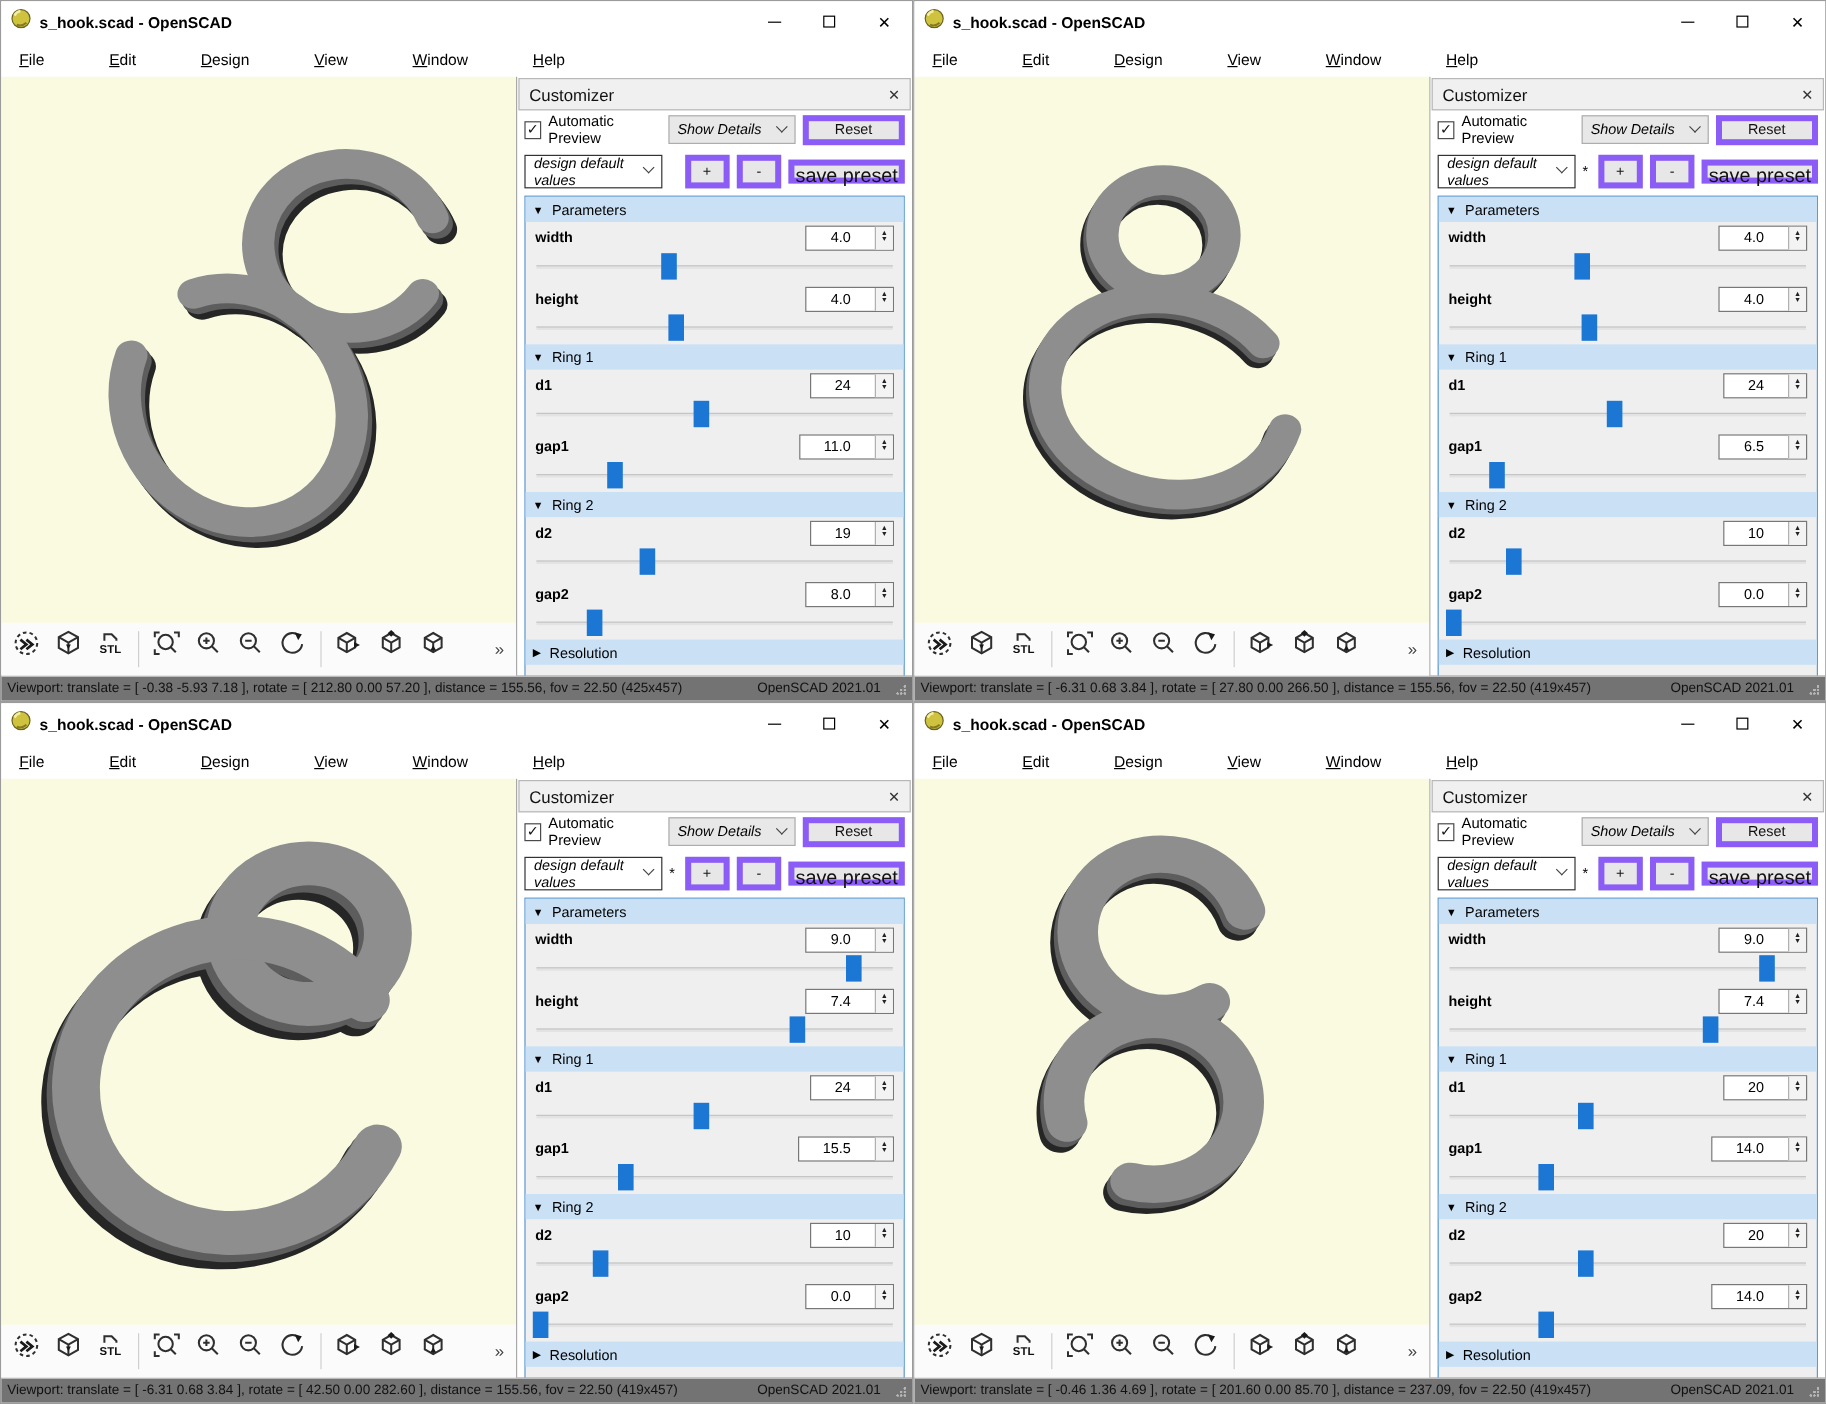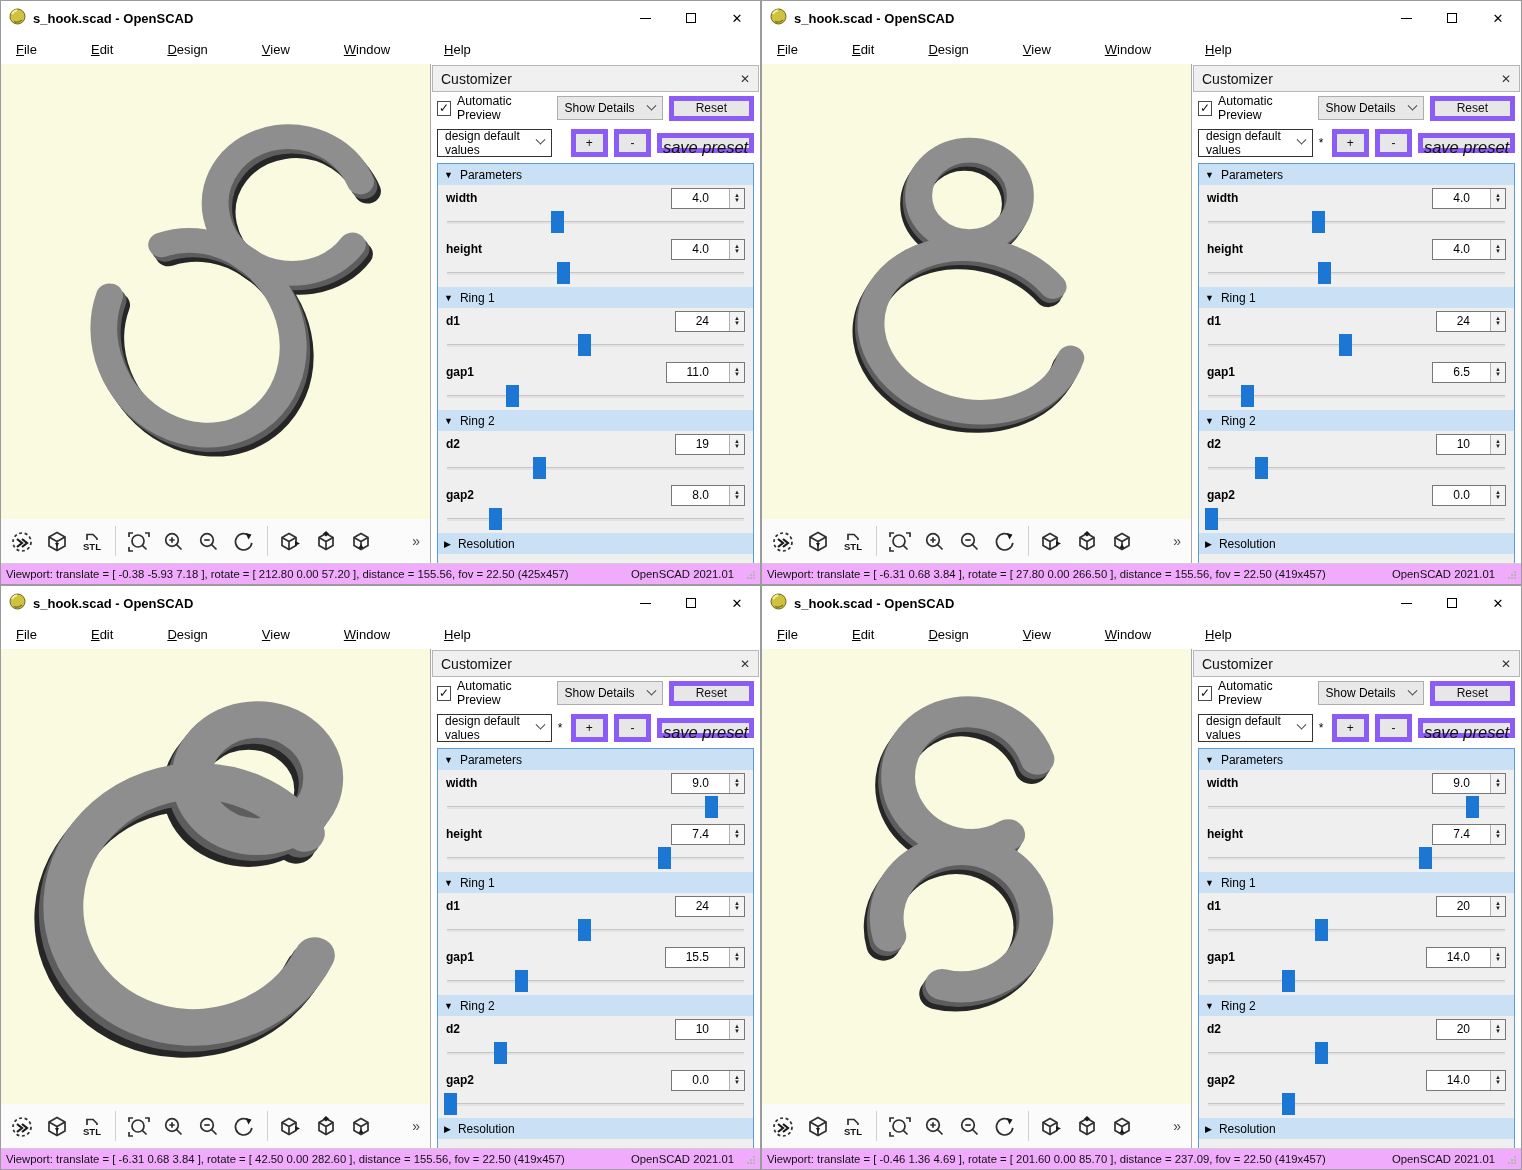--- a/index.html
+++ b/index.html
@@ -21,59 +21,59 @@
   .menu-item u { text-decoration:underline; }
 
   
   .content { flex:1; display:flex; min-height:0; }
   .viewport { flex:1; min-width:0; display:flex; flex-direction:column; position:relative; }
   .canvas { flex:1; background:#fafae1; position:relative; overflow:hidden; }
   .canvas svg.shape { position:absolute; left:0; top:0; width:100%; height:100%; }
 
   
   .toolbar { height:44px; flex:none; display:flex; align-items:center; padding:0 5px; gap:3px; background:#fbfbfb; }
-  .tbtn { width:32px; height:34px; display:flex; align-items:flex-end; justify-content:center; }
+  .tbtn { width:32px; height:34px; display:flex; align-items:flex-start; justify-content:center; }
   .tsep { width:1px; height:30px; background:#cfcfcf; margin:0 4px; }
   .toverflow { margin-left:auto; margin-right:6px; color:#444; font-size:14px; letter-spacing:-1px; }
 
   
   .customizer { width:330px; flex:none; border-left:1px solid #a8a8a8; background:#fff; display:flex; flex-direction:column; }
   .cust-header { height:27px; flex:none; margin:1px 1px 0 1px; background:#f0f0f0; border:1px solid #b7b7b7; display:flex; align-items:center; justify-content:space-between; padding:0 8px; font-size:14px; color:#111; }
   .cust-close { font-size:12px; color:#333; }
   .cust-row1 { height:32px; flex:none; display:flex; align-items:center; gap:6px; padding:0 6px; }
   .checkbox { width:15px; height:15px; border:1px solid #4a4a4a; background:#fff; display:flex; align-items:center; justify-content:center; font-size:12px; color:#111; line-height:1; }
   .cb-label { font-size:12.3px; }
-  .combo { display:flex; align-items:center; justify-content:space-between; padding:0 7px; font-size:12px; }
+  .combo { display:flex; align-items:center; justify-content:space-between; padding:0 7px; font-size:12px;font-style:italic; }
   .combo-gray { width:114px; height:24px; background:#e8e8e8; border:1px solid #adadad; }
   .combo-white { width:132px; height:28px; background:#fff; border:1px solid #323232; }
   .chev { width:7px; height:7px; border-right:1.4px solid #444; border-bottom:1.4px solid #444; transform:rotate(45deg) translate(-2px,-2px); flex:none; }
   .btn { background:#e7e7e7; border:5px solid #8b5cf6; font-size:12px; color:#111; font-family:"Liberation Sans",sans-serif; }
   .btn-reset { margin-left:auto; width:92px; height:25px; }
   .cust-row2 { height:37px; flex:none; display:flex; align-items:center; gap:6px; padding:0 6px; }
   .star { width:8px; font-size:12px; }
   .btn-pm { width:42px; height:28px; }
-  .btn-save { width:112px; height:20px; font-size:16.5px; margin-left:auto;font-style:italic; }
+  .btn-save { width:112px; height:20px; font-size:16.5px; margin-left:auto; }
 
   .sections { margin:2px 6px 0 6px; border:1px solid #5b9bd5; background:#efefef; flex:none; }
   .sec-header { height:21px; background:#c9e0f5; display:flex; align-items:center; gap:7px; padding-left:6px; font-size:12px; color:#000; }
   .sec-header .tri { font-size:9px; color:#000; }
   .param { padding:0 8px; }
   .p-row { height:26px; display:flex; align-items:center; justify-content:space-between; }
   .p-name { font-weight:bold; font-size:12px; }
   .spin { display:flex; align-items:stretch; border:1px solid #777; background:#fff; height:21px; }
   .spin-val { padding:0 20px; font-size:12px; min-width:26px; text-align:right; display:flex; align-items:center; justify-content:flex-end; }
   .spin-btns { width:15px; border-left:1px solid #b0b0b0; background:#f3f3f3; display:flex; flex-direction:column; align-items:center; justify-content:center; }
   .spin-btns span { font-size:6px; line-height:5px; color:#222; }
   .slider { position:relative; height:22px; margin:0 1px 3px 1px; }
   .groove { position:absolute; left:0; right:0; top:10px; height:3px; background:#e3e3e3; border-top:1px solid #c5c5c5; }
   .handle { position:absolute; top:0; width:13px; height:22px; background:#1b76d4; }
   .res-filler { height:20px; }
 
   
-  .statusbar { height:21px; flex:none; background:#f0abfc; border-top:1px solid #cfcfcf; display:flex; align-items:center; padding:0 5px; font-size:11.3px; color:#111; white-space:nowrap; overflow:hidden; }
+  .statusbar { height:21px; flex:none; background:#737373; border-top:1px solid #cfcfcf; display:flex; align-items:center; padding:0 5px; font-size:11.3px; color:#111; white-space:nowrap; overflow:hidden; }
   .version { margin-left:auto; padding-right:12px; }
   .grip { width:9px; height:9px; flex:none; background:
      radial-gradient(circle at 2px 8px,#b5b5b5 1px,transparent 1.2px),
      radial-gradient(circle at 5px 5px,#b5b5b5 1px,transparent 1.2px),
      radial-gradient(circle at 8px 2px,#b5b5b5 1px,transparent 1.2px),
      radial-gradient(circle at 5px 8px,#b5b5b5 1px,transparent 1.2px),
      radial-gradient(circle at 8px 5px,#b5b5b5 1px,transparent 1.2px),
      radial-gradient(circle at 8px 8px,#b5b5b5 1px,transparent 1.2px); }
 </style>
 </head>

